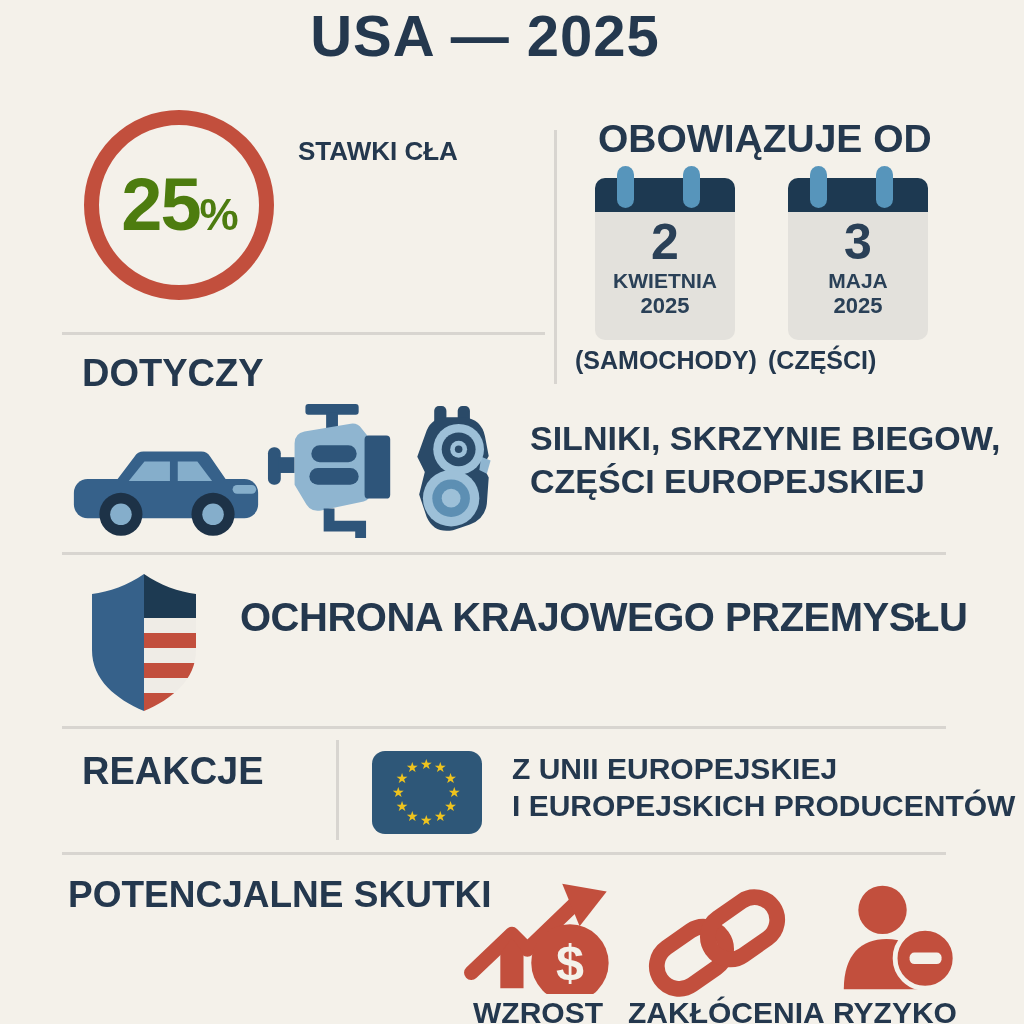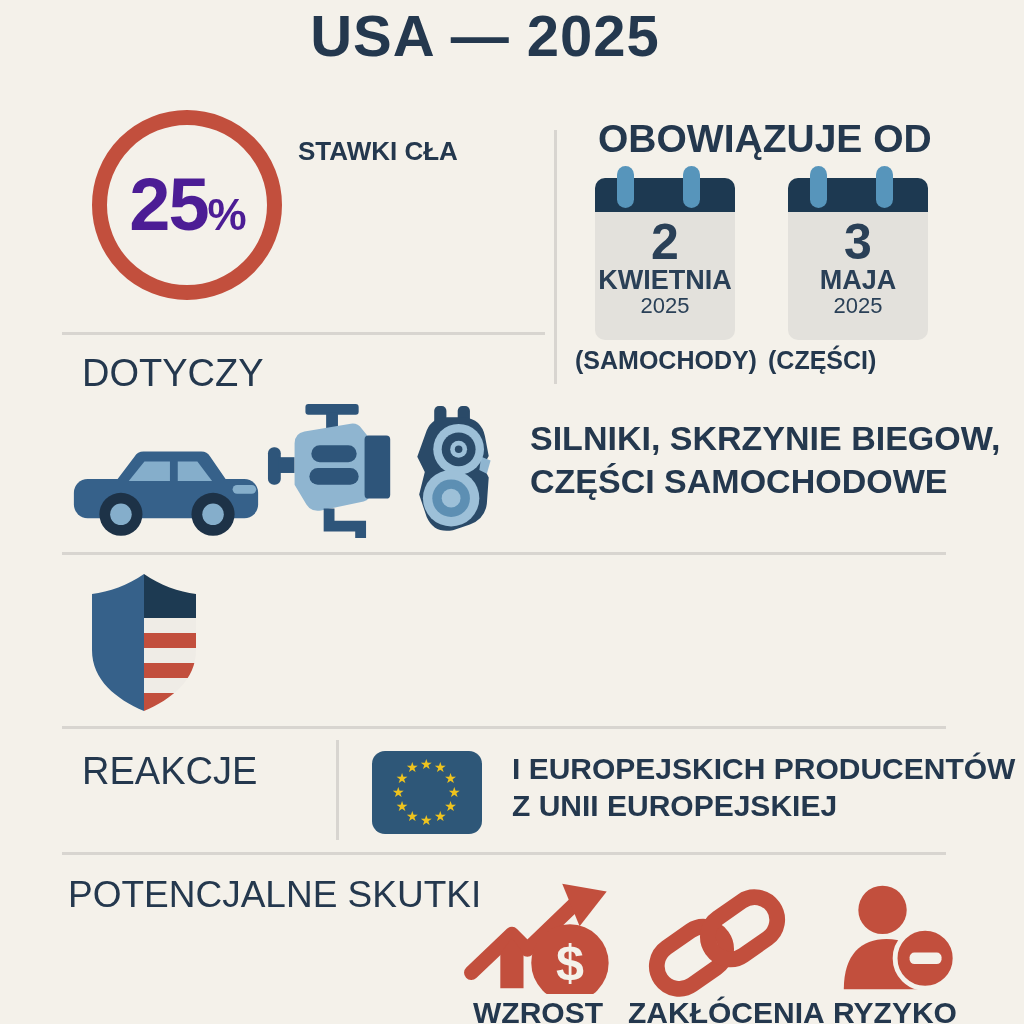--- a/index.html
+++ b/index.html
@@ -9,39 +9,39 @@
     font-family:"Liberation Sans",sans-serif;font-weight:700;
   }
   .abs{position:absolute}
   .hdiv{position:absolute;height:3px;background:#d8d5d0}
   .vdiv{position:absolute;width:3px;background:#d8d5d0}
 
   
   .title{top:2px;left:0;width:970px;text-align:center;font-size:58px;font-weight:800;letter-spacing:1px}
 
   
-  .rate-circle{left:92px;top:110px;width:160px;height:160px;border:15px solid #c24f3d;border-radius:50%;
-    display:flex;align-items:center;justify-content:center;color:#4c1d95}
+  .rate-circle{left:84px;top:110px;width:160px;height:160px;border:15px solid #c24f3d;border-radius:50%;
+    display:flex;align-items:center;justify-content:center;color:#4d7c0f}
   .rate-num{font-size:74px;font-weight:800;letter-spacing:-2px;line-height:1}
   .rate-pct{font-size:44px;font-weight:800}
   .stawki{left:298px;top:136px;font-size:26px;font-weight:800}
 
   
   .obow{left:598px;top:117px;font-size:39px;font-weight:800}
   .calendar{position:absolute;width:140px}
   .peg{position:absolute;top:-12px;width:17px;height:42px;border-radius:9px;background:#5795bb;z-index:2}
   .cal-header{height:34px;background:#1d3951;border-radius:10px 10px 0 0}
   .cal-body{height:128px;background:#e3e1dc;border-radius:0 0 10px 10px;text-align:center;color:#2a4057;padding-top:4px;box-sizing:border-box}
   .cal-day{font-size:50px;font-weight:800;line-height:52px}
-  .cal-month{font-size:27px;font-weight:800;line-height:25px}
-  .cal-year{font-size:22px;font-weight:400;line-height:26px}
+  .cal-month{font-size:21px;font-weight:800;line-height:25px}
+  .cal-year{font-size:22px;font-weight:700;line-height:26px}
   .cal-caption{position:absolute;width:180px;text-align:left;font-size:25px;font-weight:800}
 
   
-  .sec-hdr{font-size:38px;font-weight:400}
+  .sec-hdr{font-size:38px;font-weight:700}
   .scope-text{left:530px;top:417px;font-size:34px;font-weight:800;line-height:43px}
 
   
   .purpose-text{left:240px;top:594px;font-size:40px;font-weight:800;line-height:47px;letter-spacing:-0.5px}
 
   
   .eu-flag{left:372px;top:751px;width:110px;height:83px;background:#2e5778;border-radius:13px}
   .eu-star{position:absolute;font-size:14px;color:#eec31e;line-height:1;font-weight:400}
   .react-text{left:512px;top:750px;font-size:30px;font-weight:800;line-height:37px}
 
@@ -124,21 +124,21 @@
   <circle cx="56" cy="48" r="18" fill="#2a4a68"></circle>
   <circle cx="56" cy="48" r="9" fill="#9dc0d8"></circle>
   <circle cx="56" cy="48" r="4" fill="#2a4a68"></circle>
   <circle cx="48" cy="100" r="30" fill="#9dc0d8"></circle>
   <circle cx="48" cy="100" r="20" fill="#5d8fb3"></circle>
   <circle cx="48" cy="100" r="10" fill="#9dc0d8"></circle>
 </svg>
 
 <div class="abs scope-text">
   <div>SILNIKI, SKRZYNIE BIEGOW,</div>
-  <div>CZĘŚCI SAMOCHODOWE</div>
+  <div>CZĘŚCI EUROPEJSKIEJ</div>
 </div>
 
 <div class="hdiv" style="left:62px;top:552px;width:884px"></div>
 
 <svg class="abs" style="left:84px;top:572px" width="120" height="140" viewBox="0 0 120 140">
   <defs>
       <clipPath id="shr">
         <path d="M60,2 C76,13 95,20 112,22 L112,78 C112,108 88,127 60,139 Z"></path>
       </clipPath>
     </defs>
@@ -147,20 +147,21 @@
     <rect x="58" y="0" width="62" height="46" fill="#1d3a52"></rect>
     <rect x="58" y="46" width="62" height="15" fill="#efece6"></rect>
     <rect x="58" y="61" width="62" height="15" fill="#c24f3d"></rect>
     <rect x="58" y="76" width="62" height="15" fill="#efece6"></rect>
     <rect x="58" y="91" width="62" height="15" fill="#c24f3d"></rect>
     <rect x="58" y="106" width="62" height="15" fill="#efece6"></rect>
     <rect x="58" y="121" width="62" height="19" fill="#c24f3d"></rect>
   </g>
 </svg>
 <div class="abs purpose-text">
+  <div>OCHRONA KRAJOWEGO PRZEMYSŁU</div>
 </div>
 
 <div class="hdiv" style="left:62px;top:726px;width:884px"></div>
 
 <div class="abs sec-hdr" style="left:82px;top:750px">REAKCJE</div>
 <div class="vdiv" style="left:336px;top:740px;height:100px"></div>
 <div class="abs eu-flag">
     <span class="eu-star" style="left: 48px; top: 5.5px;">★</span>
     <span class="eu-star" style="left: 62px; top: 9.25129px;">★</span>
     <span class="eu-star" style="left: 72.2487px; top: 19.5px;">★</span>
@@ -168,22 +169,22 @@
     <span class="eu-star" style="left: 72.2487px; top: 47.5px;">★</span>
     <span class="eu-star" style="left: 62px; top: 57.7487px;">★</span>
     <span class="eu-star" style="left: 48px; top: 61.5px;">★</span>
     <span class="eu-star" style="left: 34px; top: 57.7487px;">★</span>
     <span class="eu-star" style="left: 23.7513px; top: 47.5px;">★</span>
     <span class="eu-star" style="left: 20px; top: 33.5px;">★</span>
     <span class="eu-star" style="left: 23.7513px; top: 19.5px;">★</span>
     <span class="eu-star" style="left: 34px; top: 9.25129px;">★</span>
   </div>
 <div class="abs react-text">
+  <div>Z UNII EUROPEJSKIEJ</div>
   <div>I EUROPEJSKICH PRODUCENTÓW</div>
-  <div>Z UNII EUROPEJSKIEJ</div>
 </div>
 
 <div class="hdiv" style="left:62px;top:852px;width:884px"></div>
 
 <div class="abs sec-hdr" style="left:68px;top:874px;font-size:37px">POTENCJALNE SKUTKI</div>
 
 <svg class="abs" style="left:460px;top:876px" width="158" height="118" viewBox="0 0 160 122">
   <path d="M10,100 L52,60 L68,76 L118,28" stroke="#c24f3d" stroke-width="15" fill="none" stroke-linecap="round" stroke-linejoin="round"></path>
   <polygon points="104,8 150,16 122,52" fill="#c24f3d"></polygon>
   <path d="M40,80 L52,64 L64,80 L64,116 L40,116 Z" fill="#c24f3d"></path>

